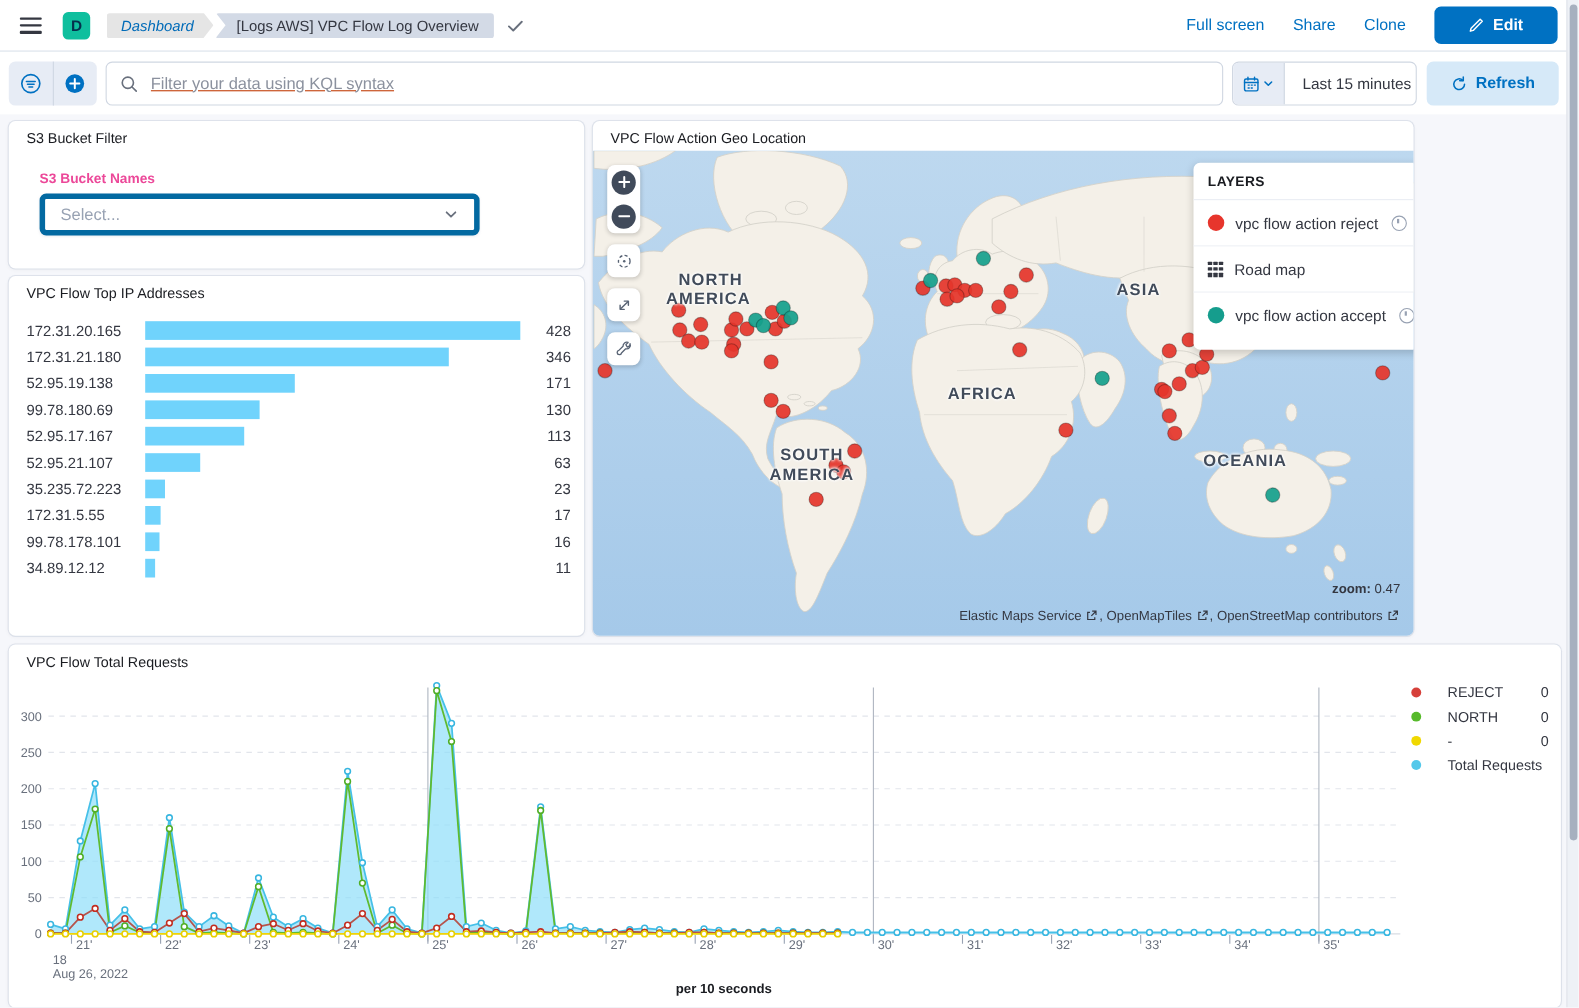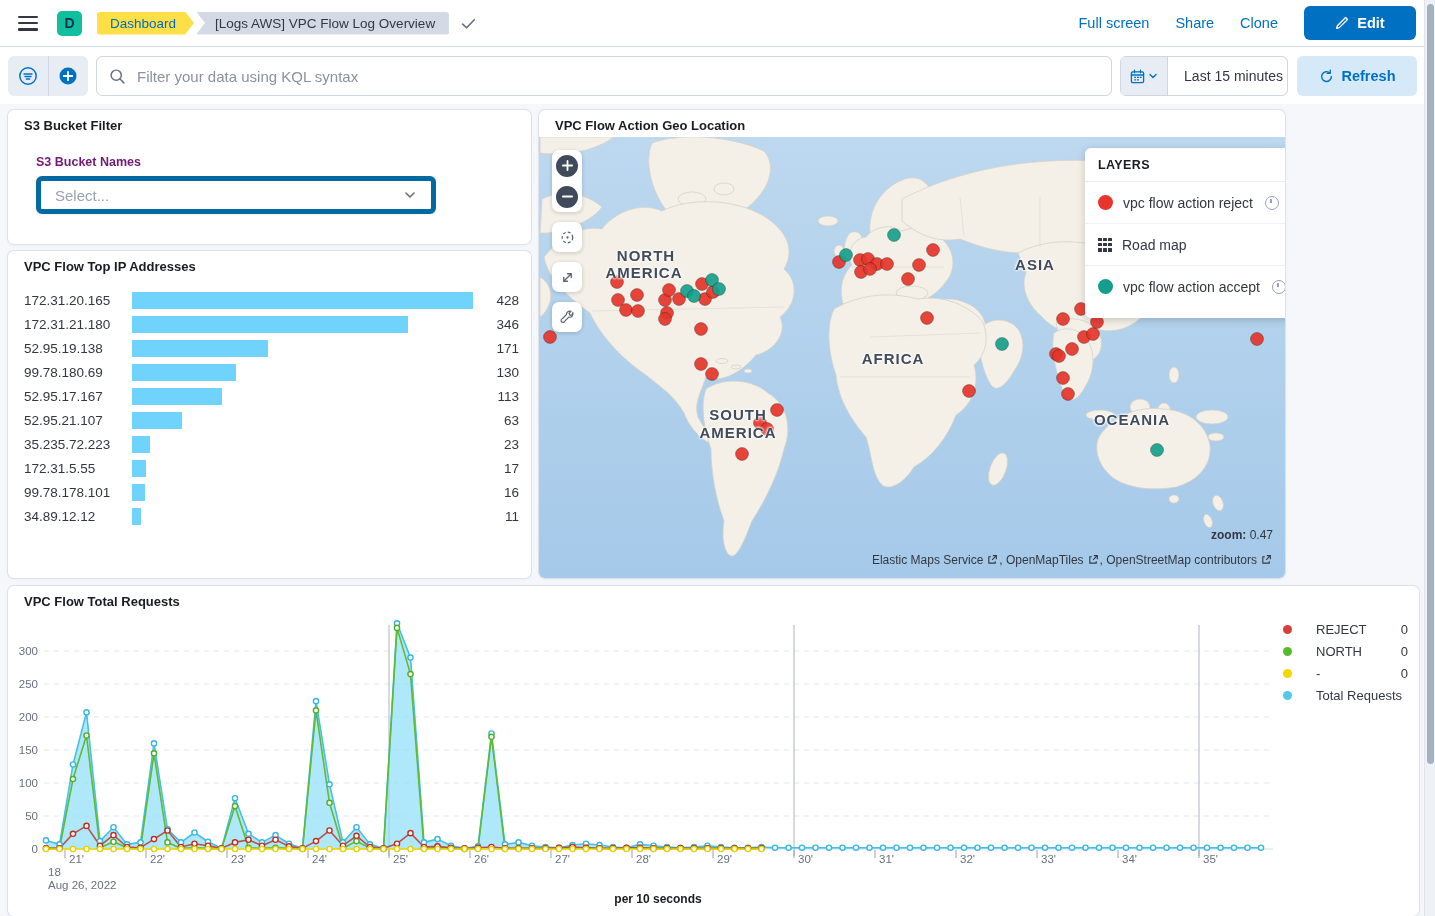--- a/index.html
+++ b/index.html
@@ -5,50 +5,50 @@
   html,body{margin:0;padding:0;background:#f6f7fb;font-family:"Liberation Sans",sans-serif;}
   .page{position:relative;width:1435px;height:916px;overflow:hidden;background:#f6f7fb;}
 
   
   .topbar{position:absolute;left:0;top:0;width:100%;height:47px;background:#fff;border-bottom:1px solid #d3dae6;display:flex;align-items:center;box-sizing:border-box;}
   .burger{width:20px;height:15px;margin-left:18px;display:flex;flex-direction:column;justify-content:space-between;cursor:pointer;}
   .burger span{display:block;height:2.5px;background:#343741;border-radius:1px;}
   .logo{width:25px;height:25px;margin-left:19px;background:#0fbf9e;border-radius:5px;color:#05314d;font-weight:bold;font-size:14px;display:flex;align-items:center;justify-content:center;}
   .crumbs{display:flex;align-items:center;margin-left:15px;}
   .crumb{height:23px;display:flex;align-items:center;font-size:13.5px;box-sizing:border-box;}
-  .crumb.first{background:#fde047;color:#006bb8;padding:0 18px 0 13px;clip-path:polygon(0 0,calc(100% - 9px) 0,100% 50%,calc(100% - 9px) 100%,0 100%);border-radius:3px;}
+  .crumb.first{background:#e5e5e5;color:#006bb8;padding:0 18px 0 13px;clip-path:polygon(0 0,calc(100% - 9px) 0,100% 50%,calc(100% - 9px) 100%,0 100%);border-radius:3px;font-style:italic;}
   .crumb.last{background:#d3dae6;color:#343741;padding:0 14px 0 19px;margin-left:2px;clip-path:polygon(0 0,100% 0,100% 100%,0 100%,9px 50%);border-radius:3px;font-weight:500;}
   .crumb-check{margin-left:11px;display:flex;}
   .top-actions{margin-left:auto;display:flex;align-items:center;gap:26px;margin-right:19px;}
   .top-link{color:#0071c2;font-size:14.5px;font-weight:500;cursor:pointer;white-space:nowrap;}
   .edit-btn{width:112px;height:34px;background:#0071c2;border:none;border-radius:6px;color:#fff;font-size:14.5px;font-weight:600;display:flex;align-items:center;justify-content:center;gap:8px;cursor:pointer;font-family:inherit;}
 
   
   .querybar{position:absolute;left:0;top:47px;width:100%;height:57px;background:#fff;box-sizing:border-box;}
   .filter-group{position:absolute;left:8px;top:9px;width:80px;height:40px;background:#e7ecf5;border-radius:6px;display:flex;}
   .filter-half{width:40px;height:40px;display:flex;align-items:center;justify-content:center;cursor:pointer;}
   .filter-half + .filter-half{border-left:1px solid #cfd7e3;}
   .kql{position:absolute;left:96px;top:9px;width:1016px;height:40px;background:#fff;border:1px solid #d0d7e2;border-radius:6px;box-sizing:border-box;display:flex;align-items:center;padding:0 12px;gap:9px;}
-  .kql input{border:none;outline:none;flex:1;font-size:15px;font-family:inherit;color:#0c4a6e;}
+  .kql input{border:none;outline:none;flex:1;font-size:15px;font-family:inherit;color:#c2410c;text-decoration:underline;}
   .kql input::placeholder{color:#8b919e;}
   .datepicker{position:absolute;left:1120px;top:9px;width:168px;height:40px;border:1px solid #d0d7e2;border-radius:6px;background:#fff;box-sizing:border-box;display:flex;overflow:hidden;}
   .date-quick{width:46px;background:#e7ecf5;border-right:1px solid #d0d7e2;display:flex;align-items:center;justify-content:center;gap:3px;cursor:pointer;}
   .date-text{flex:1;display:flex;align-items:center;justify-content:center;font-size:14px;color:#343741;cursor:pointer;padding-left:12px;}
   .refresh-btn{position:absolute;left:1297px;top:9px;width:120px;height:40px;background:#d6e9f8;border:none;border-radius:6px;color:#0071c2;font-size:14.5px;font-weight:600;display:flex;align-items:center;justify-content:center;gap:8px;cursor:pointer;font-family:inherit;}
 
   
   .panel{position:absolute;background:#fff;border-radius:6px;box-shadow:0 0 0 1px rgba(200,208,222,.5),0 1px 4px rgba(0,0,0,.04);box-sizing:border-box;}
-  .panel-title{font-size:13px;font-weight:700;color:#1a1c21;padding:8px 16px 0 16px;}
+  .panel-title{font-size:13px;font-weight:400;color:#1a1c21;padding:8px 16px 0 16px;}
   #panel-s3{left:8px;top:110px;width:523px;height:134px;}
   #panel-ips{left:8px;top:251px;width:523px;height:327px;}
   #panel-map{left:539px;top:110px;width:746px;height:468px;}
   #panel-req{left:8px;top:586px;width:1411px;height:330px;overflow:hidden;}
 
   
-  .field-label{font-size:12.5px;font-weight:700;color:#701a75;margin:22px 0 7px 28px;}
+  .field-label{font-size:12.5px;font-weight:700;color:#ec4899;margin:22px 0 7px 28px;}
   .select{margin-left:28px;width:400px;height:38px;border:5px solid #0369a1;border-radius:6px;display:flex;align-items:center;justify-content:space-between;padding:0 14px;box-sizing:border-box;cursor:pointer;background:#fff;box-shadow:0 1px 2px rgba(152,162,179,.15);}
   .select .ph{color:#98a2b3;font-size:15px;}
 
   
   .ip-rows{padding:14px 12px 0 16px;}
   .ip-row{display:flex;align-items:center;height:24px;}
   .ip-label{width:108px;font-size:13.5px;color:#343741;flex:none;}
   .ip-track{flex:1;height:17px;position:relative;}
   .ip-bar{position:absolute;left:0;top:0;height:17px;background:#70d3fc;}
   .ip-value{width:46px;text-align:right;font-size:13.5px;color:#343741;flex:none;}

